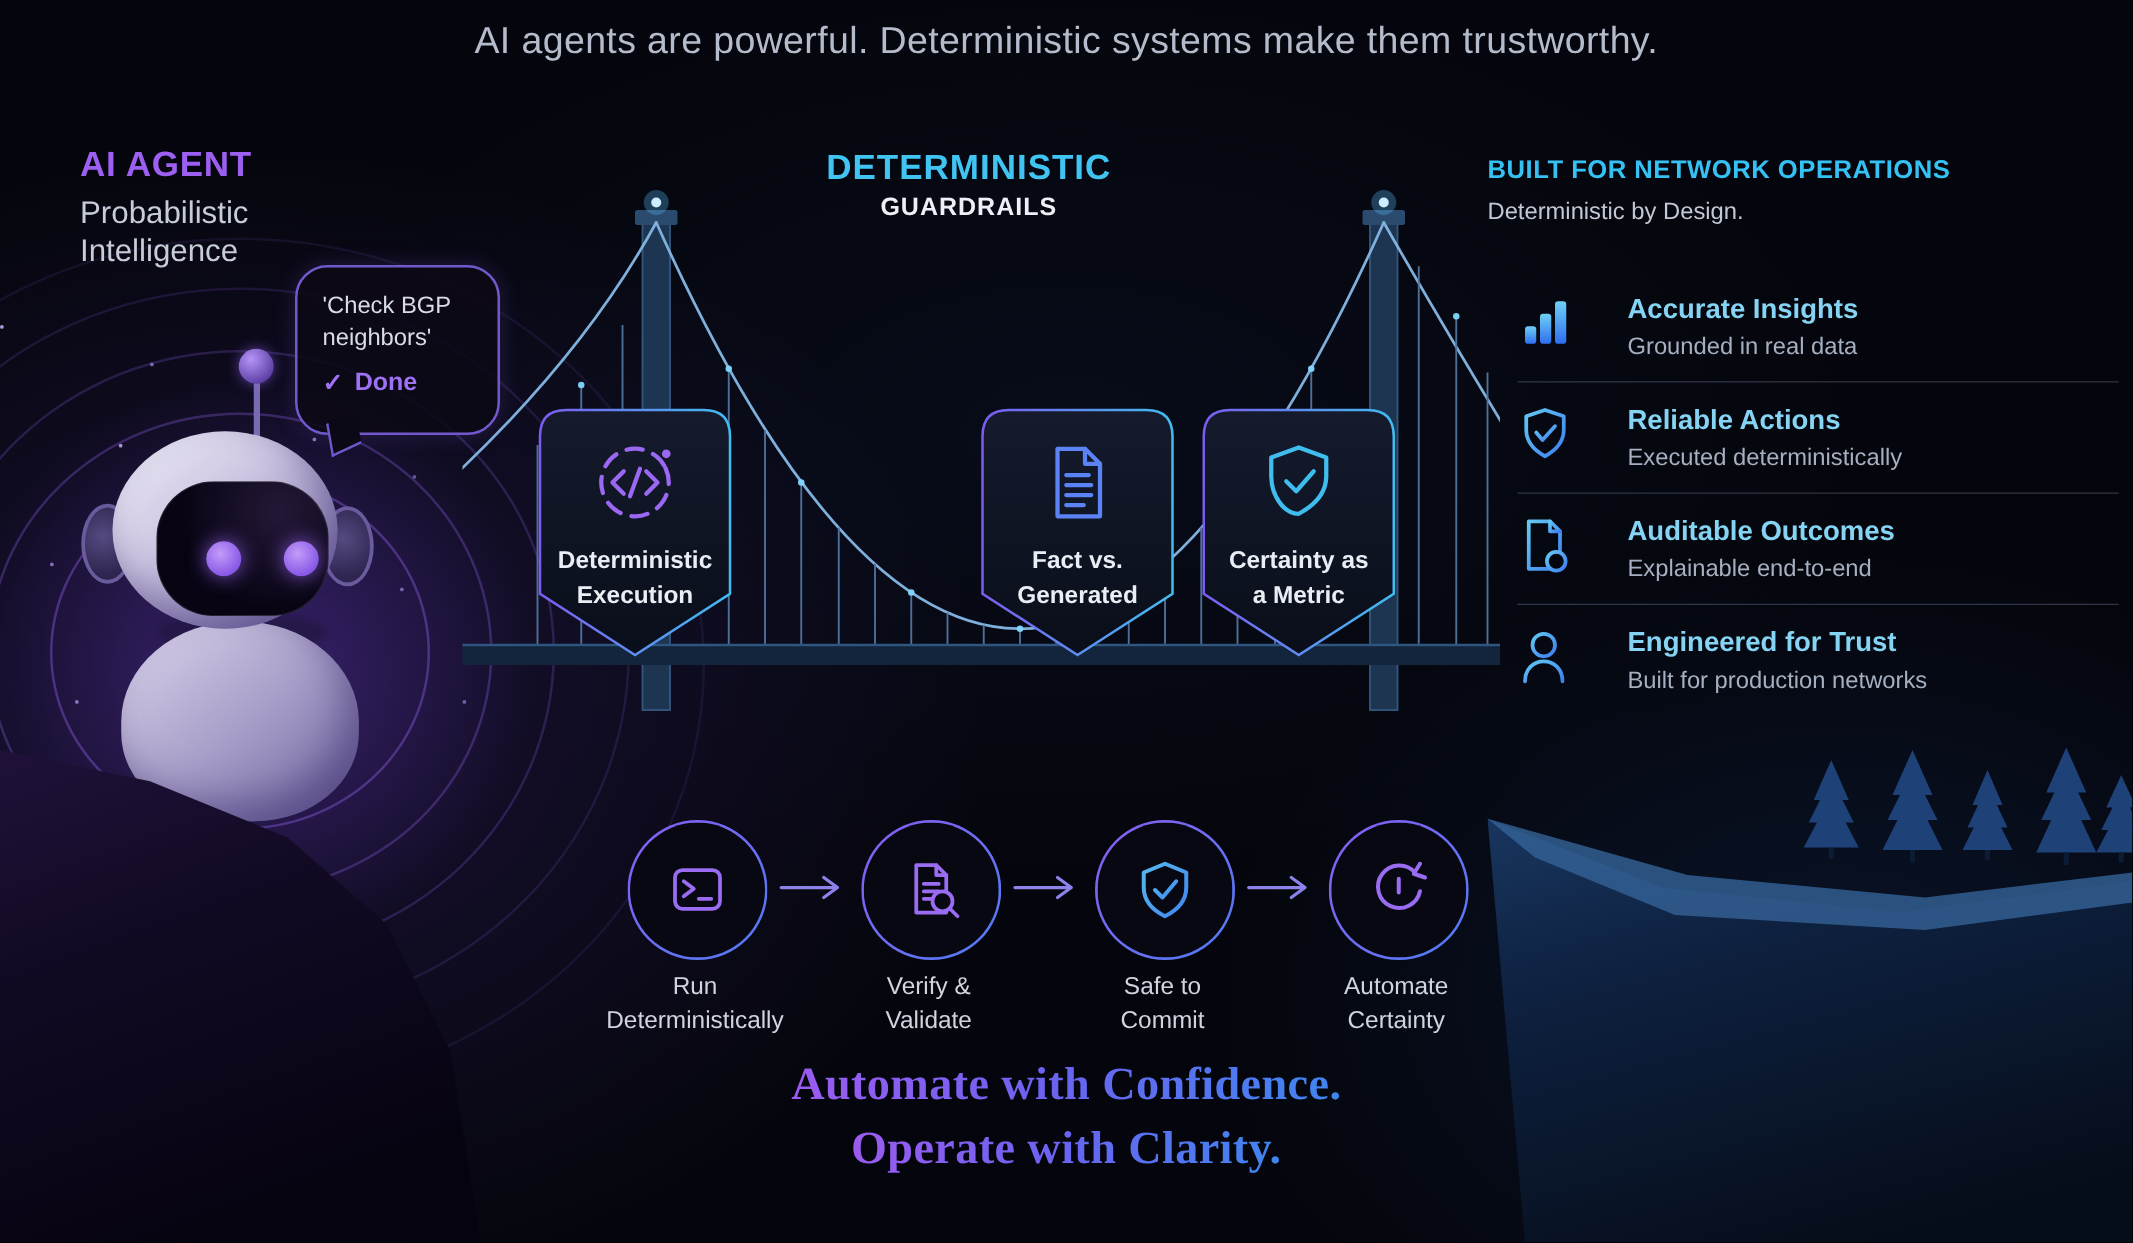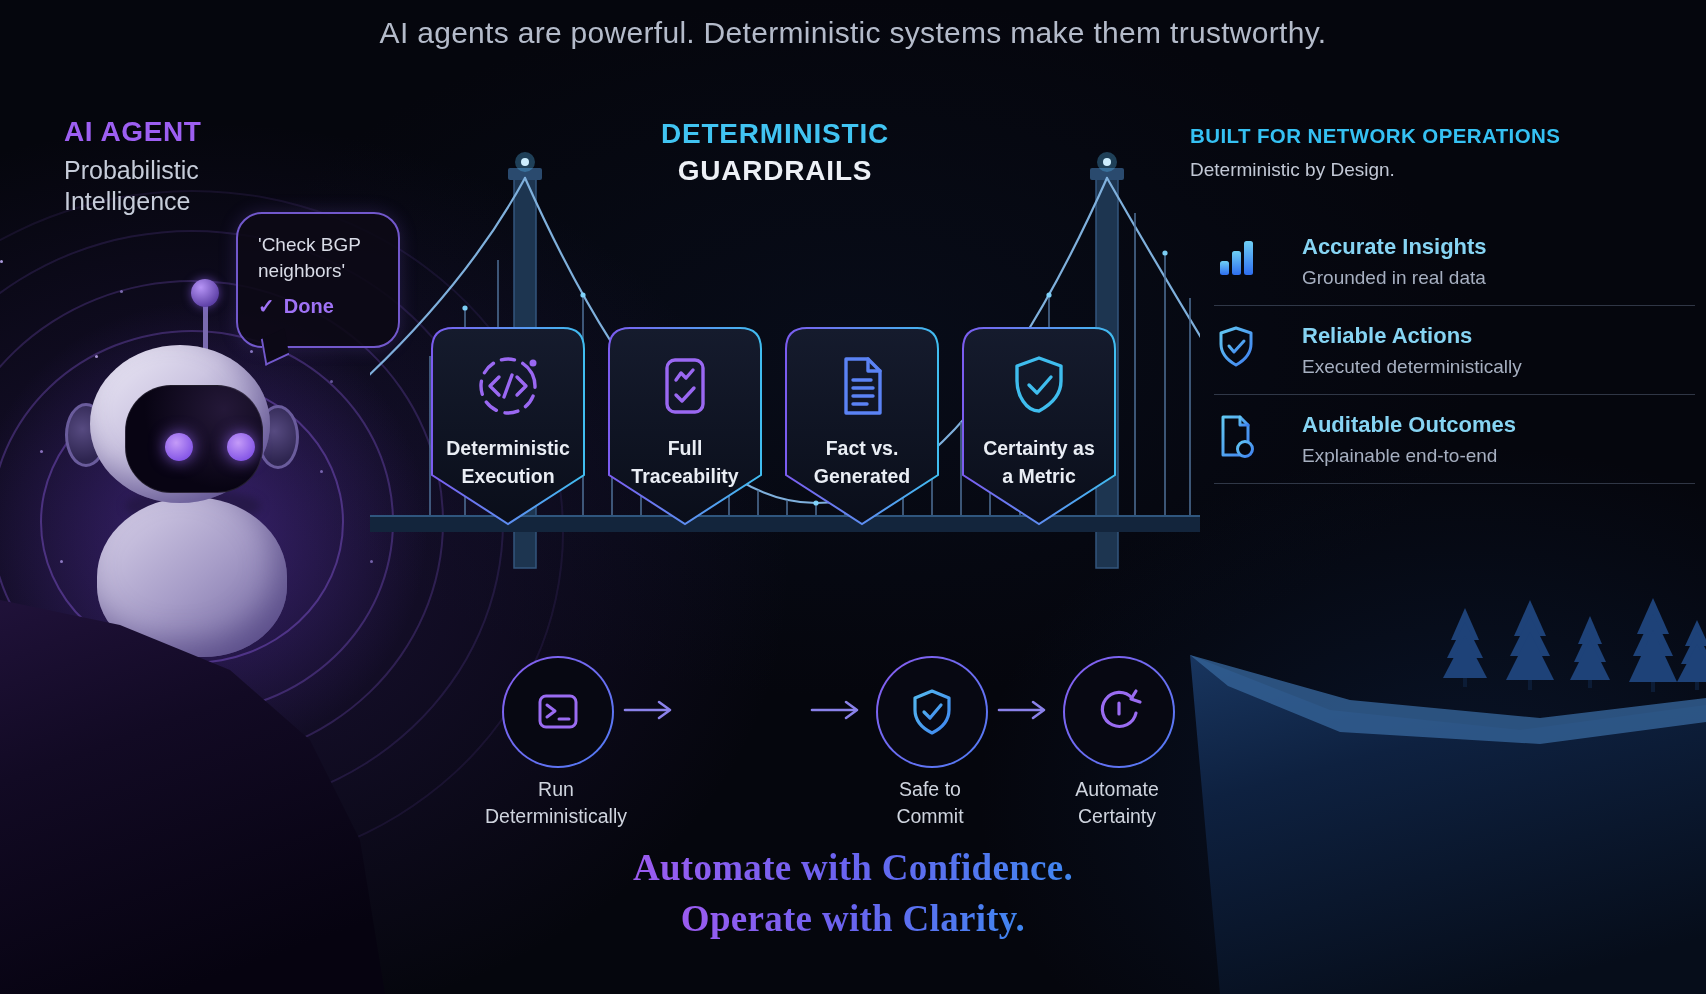--- a/index.html
+++ b/index.html
@@ -63,21 +63,21 @@
     background:linear-gradient(160deg,#241440 0%,#120a24 40%,#060310 85%);}
   .cliff-right{left:1100px;top:590px;width:606px;height:404px;z-index:2;
     clip-path:polygon(90px 65px,230px 120px,420px 140px,606px 115px,606px 404px,120px 404px);
     background:linear-gradient(165deg,#1f4272 0%,#0e2140 42%,#060d1a 90%);}
   .cliff-right-top{left:1100px;top:590px;width:606px;height:404px;z-index:2;opacity:.8;
     clip-path:polygon(90px 65px,250px 110px,440px 128px,606px 108px,606px 132px,440px 154px,240px 142px,128px 96px);
     background:#356397;}
   
   .guard-title{left:575px;top:118px;width:400px;text-align:center;z-index:6;}
   .guard-l1{color:#41c4f2;font-size:28px;font-weight:700;letter-spacing:.8px;}
-  .guard-l2{color:#edf0f6;font-size:28px;font-weight:700;letter-spacing:.8px;margin-top:5px;}
+  .guard-l2{color:#edf0f6;font-size:20px;font-weight:700;letter-spacing:.8px;margin-top:5px;}
   
   .card{top:325px;width:158px;height:202px;z-index:5;}
   .card svg.shape{position:absolute;left:0;top:0;}
   .card-icon{position:absolute;top:26px;left:50%;transform:translateX(-50%);}
   .card-label{position:absolute;top:110px;width:100%;text-align:center;color:#e9edf4;
     font-size:19.5px;font-weight:600;line-height:1.42;}
   
   .rpanel{left:1190px;top:124px;width:505px;z-index:6;}
   .rp-title{color:#35c1f3;font-size:20.5px;font-weight:700;letter-spacing:.4px;}
   .rp-sub{color:#c2c8d5;font-size:19px;margin-top:11px;}
@@ -275,36 +275,20 @@
           <path d="M39 24 L31 46"></path>
       </g>
       <circle cx="60" cy="12" r="3.5" fill="#9a68f2"></circle>
     </svg>
     <div class="card-label">
       <div>Deterministic</div>
       <div>Execution</div>
     </div>
   </div>
 
-  <div class="abs card" style="left:606px;">
-    <svg class="shape" width="158" height="202" viewBox="0 0 158 202">
-      <path d="M24 3 H134 Q155 3 155 24 V150 L79 199 L3 150 V24 Q3 3 24 3 Z" fill="url(#grad-cardfill)" stroke="url(#grad-card)" stroke-width="2"></path>
-    </svg>
-    <svg class="card-icon" width="70" height="70" viewBox="0 0 70 70">
-      <g class="svg-stroke" stroke="#9a68f2" stroke-width="3.4">
-        <rect x="17" y="9" width="36" height="52" rx="8"></rect>
-        <path d="M26 29 l5 -7 5 5 7 -8"></path>
-        <path d="M26 44 l6 6 L44 37"></path>
-      </g>
-    </svg>
-    <div class="card-label">
-      <div>Full</div>
-      <div>Traceability</div>
-    </div>
-  </div>
 
   <div class="abs card" style="left:783px;">
     <svg class="shape" width="158" height="202" viewBox="0 0 158 202">
       <path d="M24 3 H134 Q155 3 155 24 V150 L79 199 L3 150 V24 Q3 3 24 3 Z" fill="url(#grad-cardfill)" stroke="url(#grad-card)" stroke-width="2"></path>
     </svg>
     <svg class="card-icon" width="70" height="70" viewBox="0 0 70 70">
       <g class="svg-stroke" stroke="#5b83f5" stroke-width="3.4">
         <path d="M19 8 h22 l12 12 v42 h-34 z"></path>
           <path d="M41 8 v12 h12"></path>
         <line x1="26" y1="29" x2="44" y2="29"></line>
@@ -378,20 +362,32 @@
           </g>
           <circle cx="33" cy="37" r="7.5" fill="#05060d" stroke="url(#grad-cyanblue)" stroke-width="3"></circle>
         </svg>
         <div>
           <div class="rp-t">Auditable Outcomes</div>
           <div class="rp-d">Explainable end-to-end</div>
         </div>
       </div>
       <div class="rp-div"></div>
 
+      <div class="rp-item">
+        <svg class="rp-icon" width="48" height="48" viewBox="0 0 48 48">
+          <g class="svg-stroke" stroke="url(#grad-cyanblue)" stroke-width="3">
+            <circle cx="23" cy="15" r="9"></circle>
+            <path d="M8 44 c0 -10 7 -16 15 -16 s15 6 15 16"></path>
+          </g>
+        </svg>
+        <div>
+          <div class="rp-t">Engineered for Trust</div>
+          <div class="rp-d">Built for production networks</div>
+        </div>
+      </div>
 
     </div>
   </div>
 
   <div class="abs flow-step" style="left:502px;">
     <div class="flow-circle">
       <svg width="54" height="54" viewBox="0 0 54 54">
         <g class="svg-stroke" stroke="#9a6cf2" stroke-width="3">
           <rect x="9" y="11" width="36" height="31" rx="6"></rect>
           <path d="M16 20 l8 6 -8 6"></path>
@@ -405,20 +401,39 @@
     </div>
   </div>
 
   <svg class="abs flow-arrow" style="left:622px;" width="56" height="24" viewBox="0 0 56 24">
     <g class="svg-stroke" stroke="#8b82ea" stroke-width="2.6">
         <path d="M3 12 H46"></path>
         <path d="M37 4 L48 12 L37 20"></path>
       </g>
   </svg>
 
+  <div class="abs flow-step" style="left:689px;">
+    <div class="flow-circle">
+      <svg width="54" height="54" viewBox="0 0 54 54">
+        <g class="svg-stroke" stroke="#9a6cf2" stroke-width="3">
+          <path d="M15 7 h16 l8 8 v30 h-24 z"></path>
+            <path d="M31 7 v8 h8"></path>
+          <line x1="21" y1="22" x2="33" y2="22"></line>
+            <line x1="21" y1="28" x2="33" y2="28"></line>
+            <line x1="21" y1="34" x2="27" y2="34"></line>
+        </g>
+        <circle cx="36" cy="36" r="8" fill="#070812" stroke="#9a6cf2" stroke-width="3"></circle>
+        <line x1="42" y1="42" x2="48" y2="48" stroke="#9a6cf2" stroke-width="3" stroke-linecap="round"></line>
+      </svg>
+    </div>
+    <div class="flow-label">
+      <div>Verify &amp;</div>
+      <div>Validate</div>
+    </div>
+  </div>
 
   <svg class="abs flow-arrow" style="left:809px;" width="56" height="24" viewBox="0 0 56 24">
     <g class="svg-stroke" stroke="#8b82ea" stroke-width="2.6">
         <path d="M3 12 H46"></path>
         <path d="M37 4 L48 12 L37 20"></path>
       </g>
   </svg>
 
   <div class="abs flow-step" style="left:876px;">
     <div class="flow-circle">

